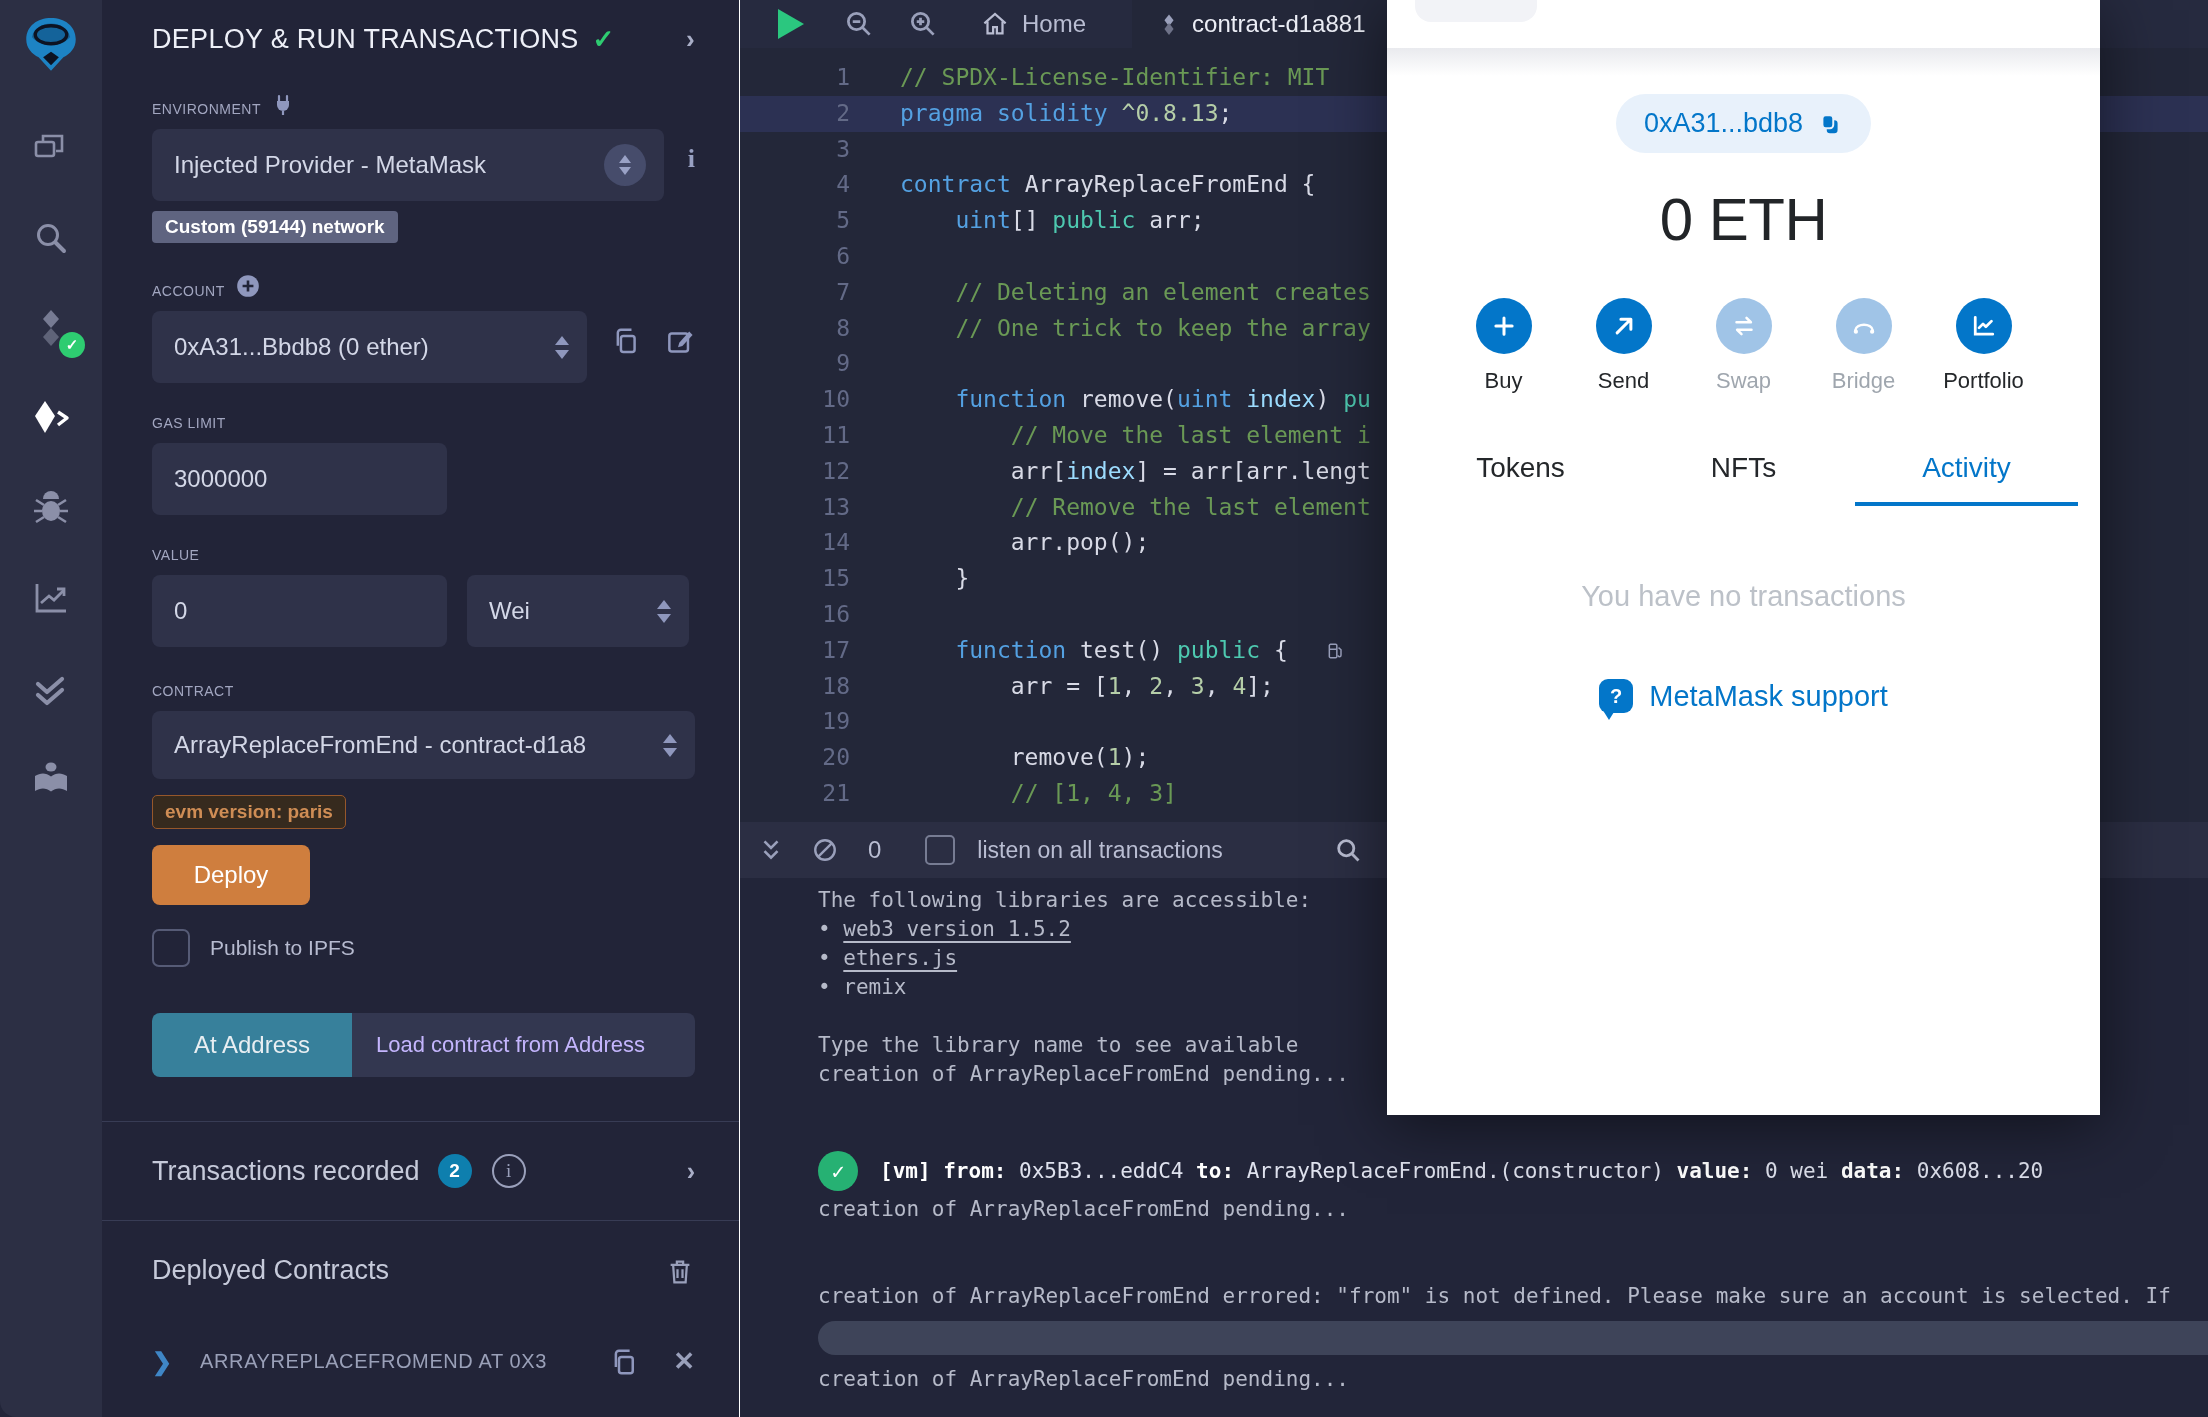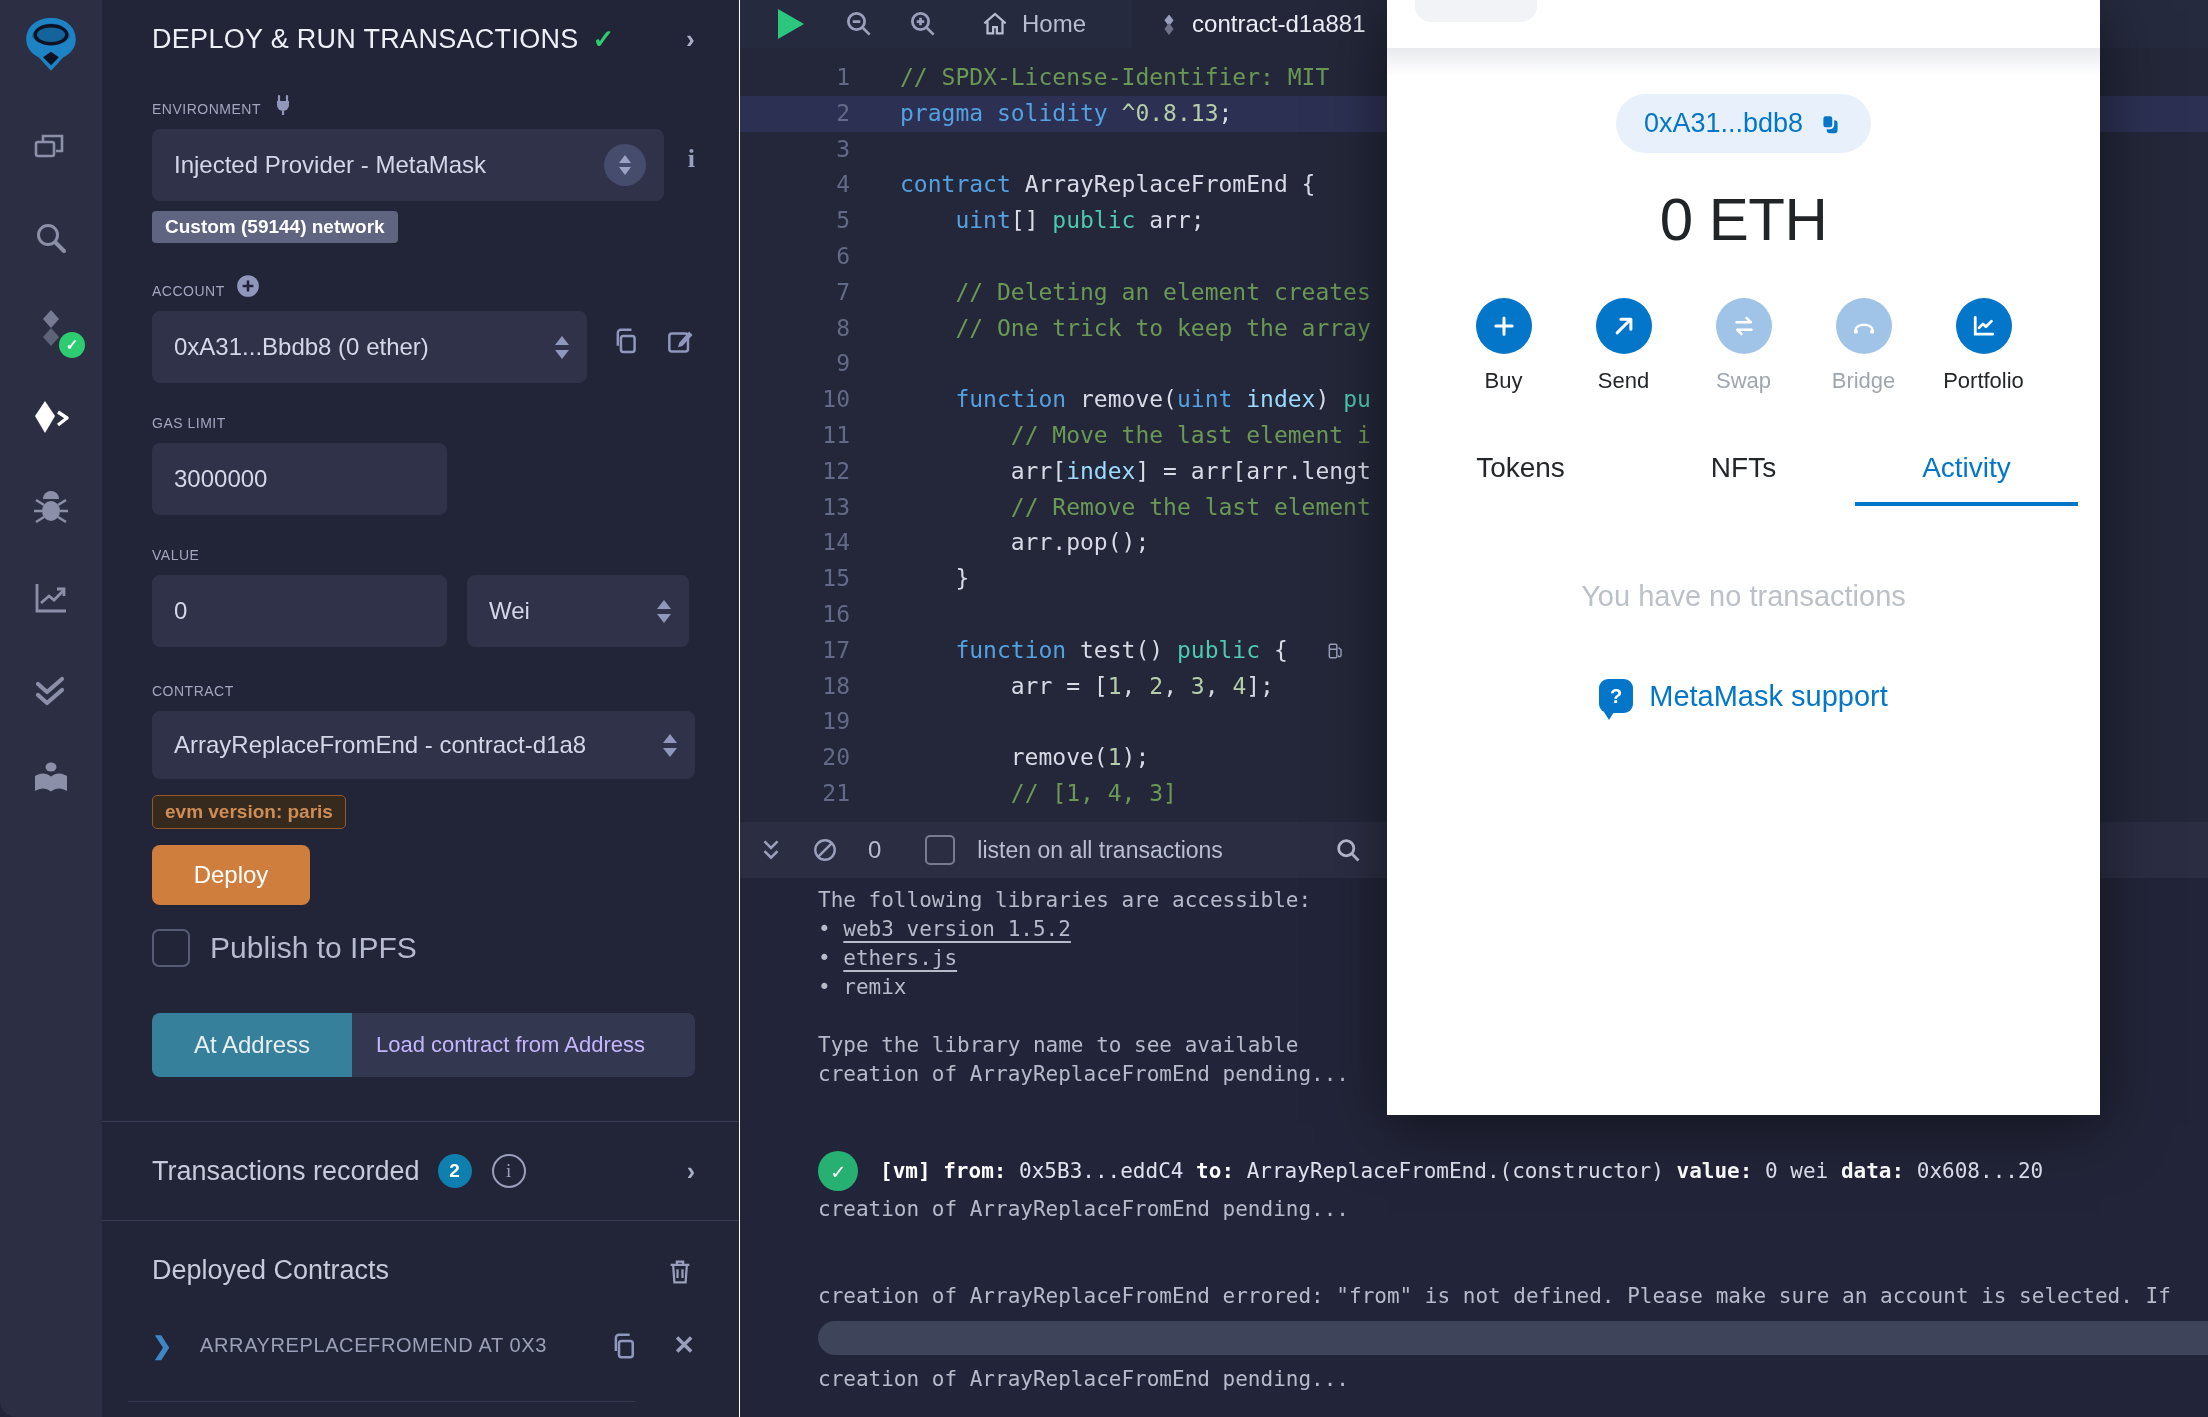--- a/index.html
+++ b/index.html
@@ -41,37 +41,37 @@
   .iinfo::before{content:"i";}
   .netbadge{display:inline-block;margin-top:10px;background:#5f6480;color:#fff;font-size:19px;font-weight:bold;
             padding:5px 13px;border-radius:4px;}
   .evmbadge{display:inline-block;margin-top:16px;background:#362a1e;border:1px solid #96572b;color:#cf8d55;
             font-size:19px;font-weight:bold;padding:5px 12px;border-radius:5px;}
   .deploybtn{margin-top:16px;width:158px;height:60px;background:#cf7e3e;border:none;border-radius:8px;
              color:#fff;font-size:24px;display:flex;align-items:center;justify-content:center;cursor:pointer;
              font-family:inherit;}
   .pubrow{margin-top:24px;display:flex;align-items:center;}
   .cbox{width:34px;height:34px;border:2px solid #565b76;border-radius:7px;background:transparent;cursor:pointer;}
-  .publbl{margin-left:20px;color:#b7bbd0;font-size:30px;}
+  .publbl{margin-left:20px;color:#b7bbd0;font-size:21px;}
   .atrow{margin-top:46px;height:64px;display:flex;border-radius:8px;overflow:hidden;}
   .atbtn{width:200px;background:#37809b;color:#e8eef2;font-size:24px;display:flex;align-items:center;justify-content:center;cursor:pointer;}
   .atinp{flex:1;background:#333750;color:#c4b5fd;font-size:22px;display:flex;align-items:center;padding-left:24px;}
   .phr{height:1px;background:#383c55;margin:44px -44px 0 -50px;}
   .subhr{height:1px;background:#343850;margin:40px 60px 0 -24px;}
   .transrow{margin-top:32px;display:flex;align-items:center;color:#c6cada;font-size:27px;}
   .countbadge{margin-left:18px;width:34px;height:34px;border-radius:50%;background:#0e7fae;color:#fff;
               font-size:19px;font-weight:bold;display:flex;align-items:center;justify-content:center;}
   .circinfo{margin-left:20px;width:30px;height:30px;border-radius:50%;border:2px solid #9aa0bb;color:#9aa0bb;
             font-size:19px;display:flex;align-items:center;justify-content:center;font-family:"Liberation Serif",serif;}
   .circinfo::before{content:"i";}
   .transrow .more,.deph .more{margin-left:auto;color:#a9aec7;font-size:25px;font-weight:bold;}
   .transrow .more::before{content:"›";}
   .deph{margin-top:34px;display:flex;align-items:center;color:#c6cada;font-size:27px;}
   .deph .trash{margin-left:auto;cursor:pointer;}
-  .deprow{margin-top:44px;display:flex;align-items:center;}
+  .deprow{margin-top:60px;display:flex;align-items:center;}
   .deprow .car{color:#3f86c6;font-size:24px;font-weight:bold;}
   .deprow .car::before{content:"❯";}
   .depname{margin-left:28px;color:#9aa0b8;font-size:20px;letter-spacing:.6px;}
   .deprow .cp{margin-left:auto;cursor:pointer;}
   .deprow .x{margin-left:34px;color:#9aa0bb;font-size:26px;font-weight:bold;cursor:pointer;}
   .deprow .x::before{content:"✕";}
   
   .editor{position:absolute;left:740px;top:0;right:0;height:822px;background:#232739;overflow:hidden;}
   .edbar{height:48px;background:#262a3f;display:flex;align-items:center;}
   .play{margin-left:38px;width:0;height:0;border-top:15px solid transparent;border-bottom:15px solid transparent;

